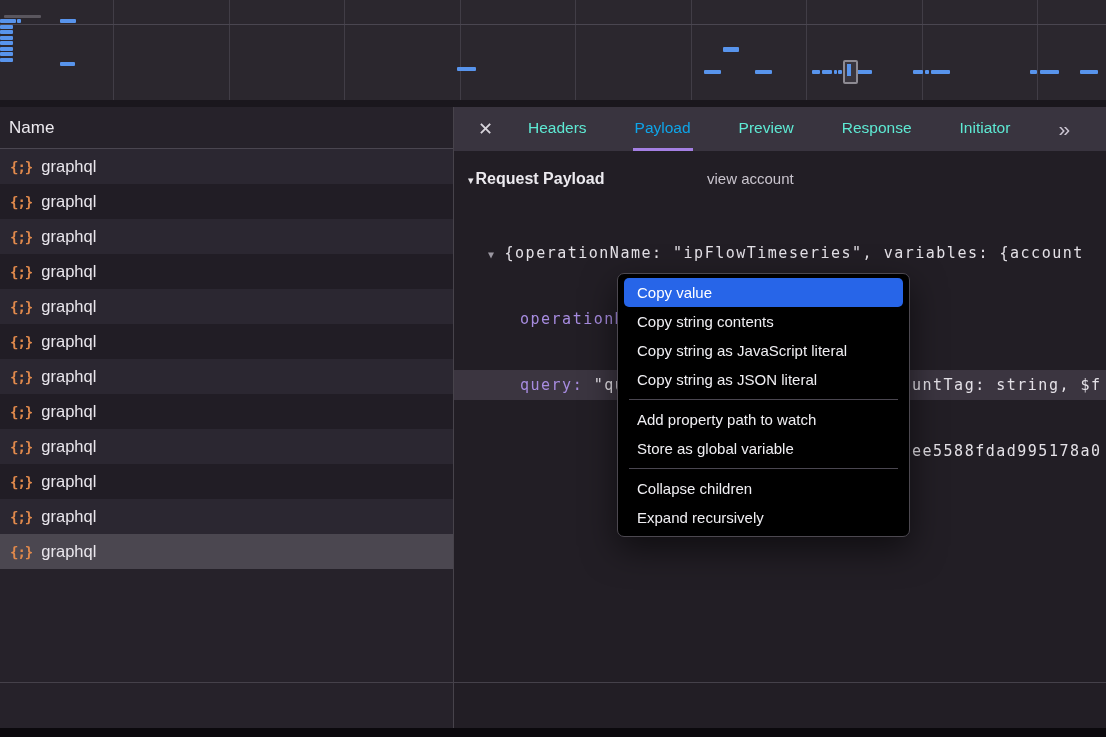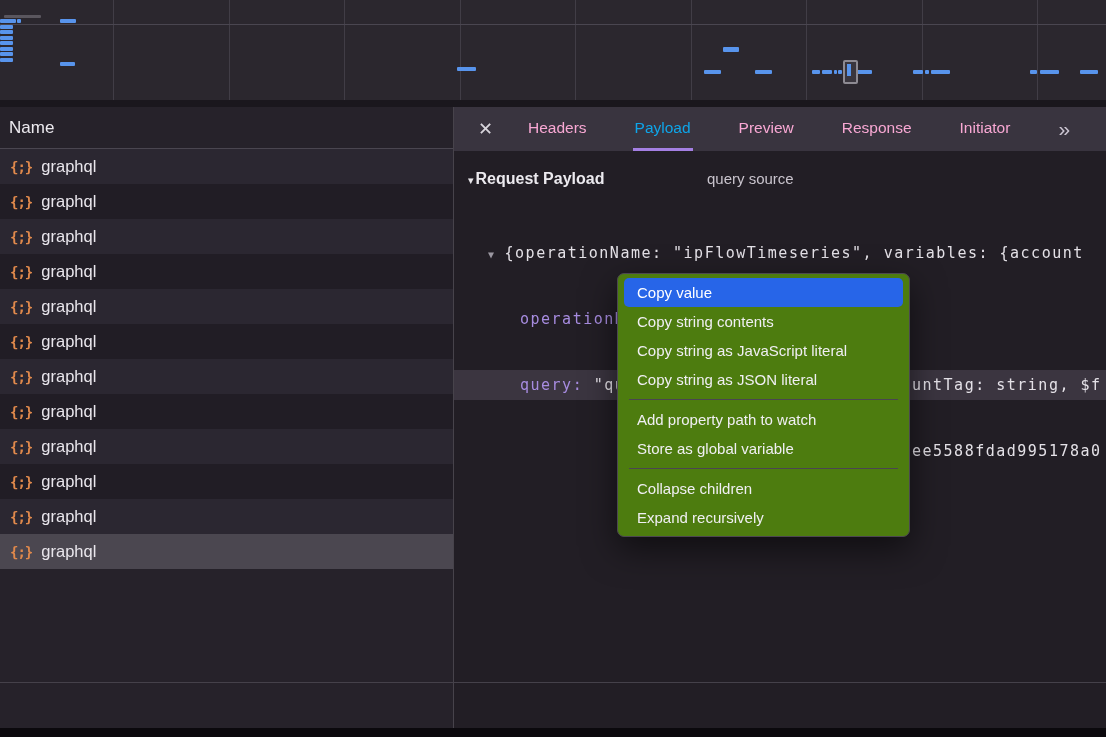--- a/index.html
+++ b/index.html
@@ -22,42 +22,42 @@
   .req-label{font-size:16.5px;color:#e9e6ec;}
   .v-divider{position:absolute;left:453px;top:107px;width:1px;height:621px;background:#47434b;}
   .footer-line{position:absolute;left:0;top:682px;width:1106px;height:1px;background:#45414a;}
   .bottom-bar{position:absolute;left:0;top:728px;width:1106px;height:9px;background:#0b090d;}
   .edge-right{position:absolute;left:1106px;top:0;width:4px;height:740px;background:#ffffff;}
   .edge-bottom{position:absolute;left:0;top:737px;width:1110px;height:3px;background:#ffffff;}
   
   .right-pane{position:absolute;left:454px;top:107px;width:652px;height:621px;background:#221e25;}
   .tabbar{height:44px;background:#39343f;display:flex;align-items:stretch;padding-left:24px;box-sizing:border-box;}
   .tab-close{align-self:center;font-size:18px;color:#d8d5dc;width:22px;margin-right:26px;cursor:default;}
-  .tab{display:flex;align-items:center;margin-right:44px;font-size:15.5px;color:#f9a8d4;border-bottom:3px solid transparent;box-sizing:border-box;padding:0 2px;cursor:default;}
+  .tab{display:flex;align-items:center;margin-right:44px;font-size:15.5px;color:#5eead4;border-bottom:3px solid transparent;box-sizing:border-box;padding:0 2px;cursor:default;}
   .tab.active{color:#0ea5e9;border-bottom-color:var(--tab-accent,#a47fe3);}
   .tab-overflow{align-self:center;font-size:21px;color:#cdc7d4;margin-left:2px;cursor:default;}
   
   .payload-area{position:relative;padding-top:13px;}
   .section-row{position:relative;height:30px;line-height:30px;padding-left:14px;}
   .sec-caret{color:#e8e6ea;font-size:11px;margin-right:2px;}
   .sec-title{font-size:16px;font-weight:bold;color:#eceaef;}
   .view-source{position:absolute;left:253px;top:0;font-size:15px;color:#c9c4cd;cursor:default;}
   .tree{position:relative;margin-top:8px;font-family:"DejaVu Sans Mono",monospace;font-size:15px;letter-spacing:1.5px;color:#e4e1e7;white-space:pre;}
   .trow{position:relative;height:30px;line-height:30px;}
   .trow.selected{background:#3b3540;}
   .caret-gray{color:#9b97a1;font-size:10px;letter-spacing:0;}
   .caret-light{color:#c8c5cc;font-size:10px;letter-spacing:0;}
   .k{color:var(--key-purple,#a78ce0);}
   .s{color:var(--string-cyan,#4cc2f1);}
   .frag-right{position:absolute;left:458px;top:0;}
   .indent1{padding-left:34px;}
   .indent2{padding-left:66px;}
   .indent2v{padding-left:49px;text-align:center;}
   
-  .context-menu{position:absolute;left:617px;top:273px;width:293px;box-sizing:border-box;background:#4d7c0f;
+  .context-menu{position:absolute;left:617px;top:273px;width:293px;box-sizing:border-box;background:#000000;
                 border:1px solid #4c4850;border-radius:7px;padding:4px 0;z-index:20;
                 box-shadow:0 12px 34px rgba(0,0,0,0.55);}
   .menu-item{height:29px;line-height:29px;margin:0 6px;padding:0 13px;border-radius:5px;font-size:15px;color:#f0eff3;cursor:default;}
   .menu-item.highlighted{color:#ffffff;}
   .menu-sep{height:1px;background:#4a4650;margin:5px 11px;}
 </style>
 </head>
 <body>
 
 <div class="screen" style="--tab-accent: #a47fe3; --key-purple: #a78ce0; --string-cyan: #4cc2f1;">
@@ -168,21 +168,21 @@
       <div class="tab active">Payload</div>
       <div class="tab">Preview</div>
       <div class="tab">Response</div>
       <div class="tab">Initiator</div>
       <div class="tab-overflow">»</div>
     </div>
 
     <div class="payload-area">
       <div class="section-row">
         <span class="sec-caret">▾</span><span class="sec-title">Request Payload</span>
-        <span class="view-source">query source</span>
+        <span class="view-source">view account</span>
       </div>
 
       <div class="tree">
         <div class="trow indent1"><span class="caret-gray">▼</span> <span>{operationName: "ipFlowTimeseries", variables: {account</span></div>
         <div class="trow indent2"><span class="k">operationName:</span> <span class="s">"ipFlowTimeseries"</span></div>
         <div class="trow indent2 selected"><span class="k">query:</span> <span>"qu</span><span class="frag-right">untTag: string, $f</span></div>
         <div class="trow indent2v"><span class="caret-light">▶</span> <span class="k">variables</span><span class="frag-right">ee5588fdad995178a0</span></div>
       </div>
     </div>
   </div>

